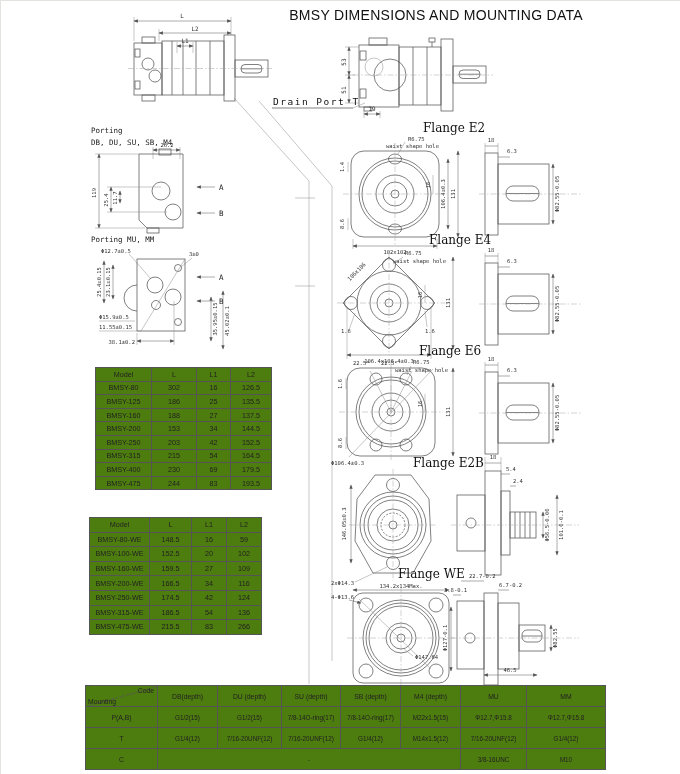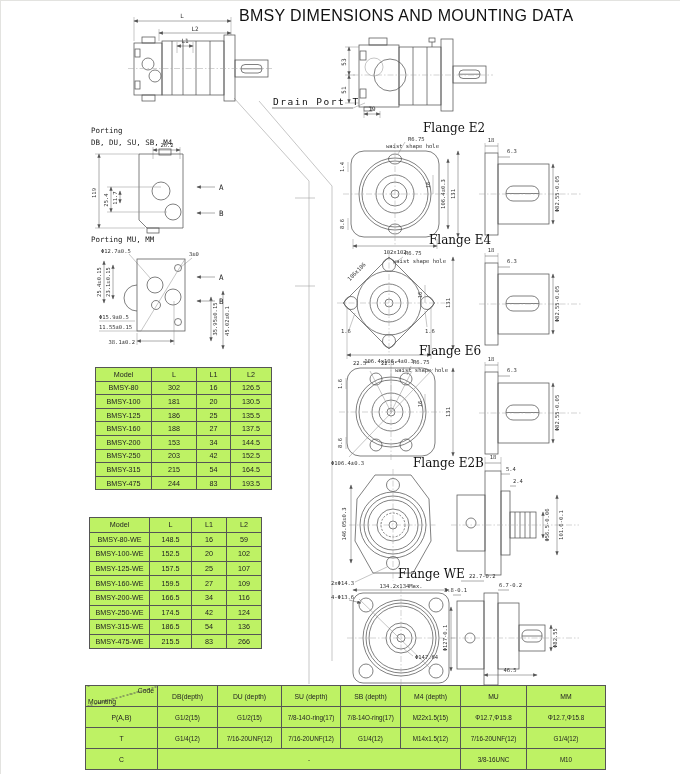--- a/index.html
+++ b/index.html
@@ -1,33 +1,33 @@
 <!DOCTYPE html>
 <html><head>
 <meta charset="utf-8">
 <style>
   html,body{margin:0;padding:0;background:#f2f2f0;}
   #page{position:relative;width:680px;height:774px;background:#ffffff;border:1px solid #e3e3e0;
         font-family:"Liberation Sans",sans-serif;overflow:hidden;}
   .abs{position:absolute;}
-  #title{top:6px;left:238px;width:344px;text-align:left;font-size:16px;color:#111;
+  #title{top:6px;left:238px;width:344px;text-align:right;font-size:14px;color:#111;
          letter-spacing:.3px;font-family:"Liberation Sans",sans-serif;}
   
   #art{top:0;left:0;}
   .ln{fill:none;stroke:#555;stroke-width:.75;}
   .lt{fill:none;stroke:#8d8d8d;stroke-width:.5;}
   .cl{fill:none;stroke:#a5a5a5;stroke-width:.5;stroke-dasharray:6 2 1.5 2;}
   .dm{fill:none;stroke:#666;stroke-width:.55;}
   text.d{font:6px "DejaVu Sans Mono",monospace;fill:#333;}
   text.d5{font:5.5px "DejaVu Sans Mono",monospace;fill:#333;}
   text.pt{font:7.5px "DejaVu Sans Mono",monospace;fill:#222;}
   text.ft{font:12px "DejaVu Serif",serif;fill:#111;}
   text.dr{font:9.5px "DejaVu Sans Mono",monospace;fill:#111;letter-spacing:1.5px;}
   
-  table{border-collapse:collapse;table-layout:fixed;background:#bef264;}
+  table{border-collapse:collapse;table-layout:fixed;background:#4d7c0f;}
   td,th{border:1px solid #555;text-align:center;vertical-align:middle;padding:0;
         font-weight:normal;color:#222;white-space:nowrap;overflow:hidden;}
   #t1{top:366px;left:94px;width:176px;}
   #t1 th,#t1 td{font-size:7.2px;height:12.6px;}
   #t2{top:516px;left:88px;width:172px;}
   #t2 th,#t2 td{font-size:7.2px;height:13.6px;}
   #mt{top:684px;left:84px;width:520px;}
   #mt th,#mt td{font-size:6.8px;height:20px;}
   #mt td.v{font-size:6.3px;}
   .diag{position:relative;background-image:linear-gradient(to bottom right,
@@ -433,26 +433,20 @@
       <th>L1</th>
       <th>L2</th>
     </tr>
     <tr>
           <td>BMSY-80</td>
           <td>302</td>
           <td>16</td>
           <td>126.5</td>
         </tr>
     <tr>
-          <td>BMSY-100</td>
-          <td>181</td>
-          <td>20</td>
-          <td>130.5</td>
-        </tr>
-    <tr>
           <td>BMSY-125</td>
           <td>186</td>
           <td>25</td>
           <td>135.5</td>
         </tr>
     <tr>
           <td>BMSY-160</td>
           <td>188</td>
           <td>27</td>
           <td>137.5</td>
@@ -467,20 +461,26 @@
           <td>BMSY-250</td>
           <td>203</td>
           <td>42</td>
           <td>152.5</td>
         </tr>
     <tr>
           <td>BMSY-315</td>
           <td>215</td>
           <td>54</td>
           <td>164.5</td>
+        </tr>
+    <tr>
+          <td>BMSY-400</td>
+          <td>230</td>
+          <td>69</td>
+          <td>179.5</td>
         </tr>
     <tr>
           <td>BMSY-475</td>
           <td>244</td>
           <td>83</td>
           <td>193.5</td>
         </tr>
   </tbody>
     </table>
 
@@ -502,26 +502,20 @@
           <td>BMSY-80-WE</td>
           <td>148.5</td>
           <td>16</td>
           <td>59</td>
         </tr>
     <tr>
           <td>BMSY-100-WE</td>
           <td>152.5</td>
           <td>20</td>
           <td>102</td>
-        </tr>
-    <tr>
-          <td>BMSY-125-WE</td>
-          <td>157.5</td>
-          <td>25</td>
-          <td>107</td>
         </tr>
     <tr>
           <td>BMSY-160-WE</td>
           <td>159.5</td>
           <td>27</td>
           <td>109</td>
         </tr>
     <tr>
           <td>BMSY-200-WE</td>
           <td>166.5</td>

